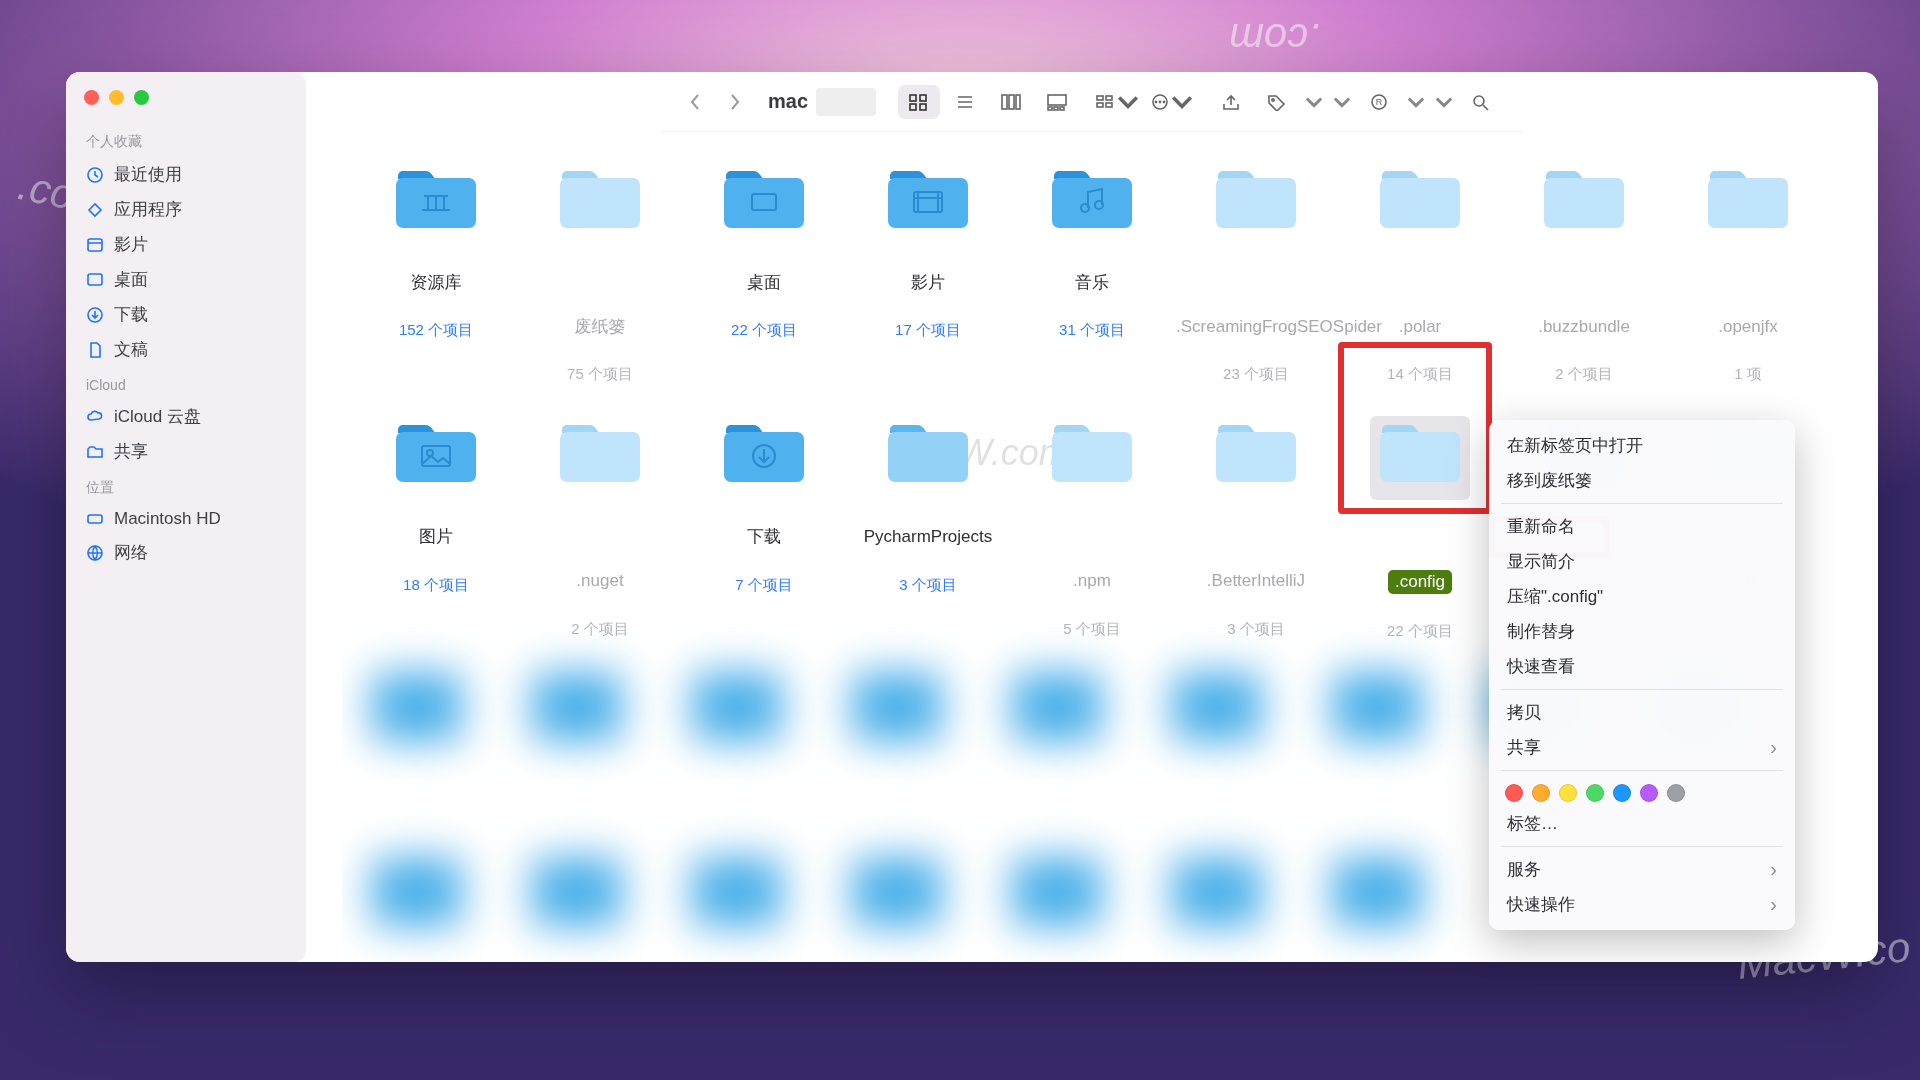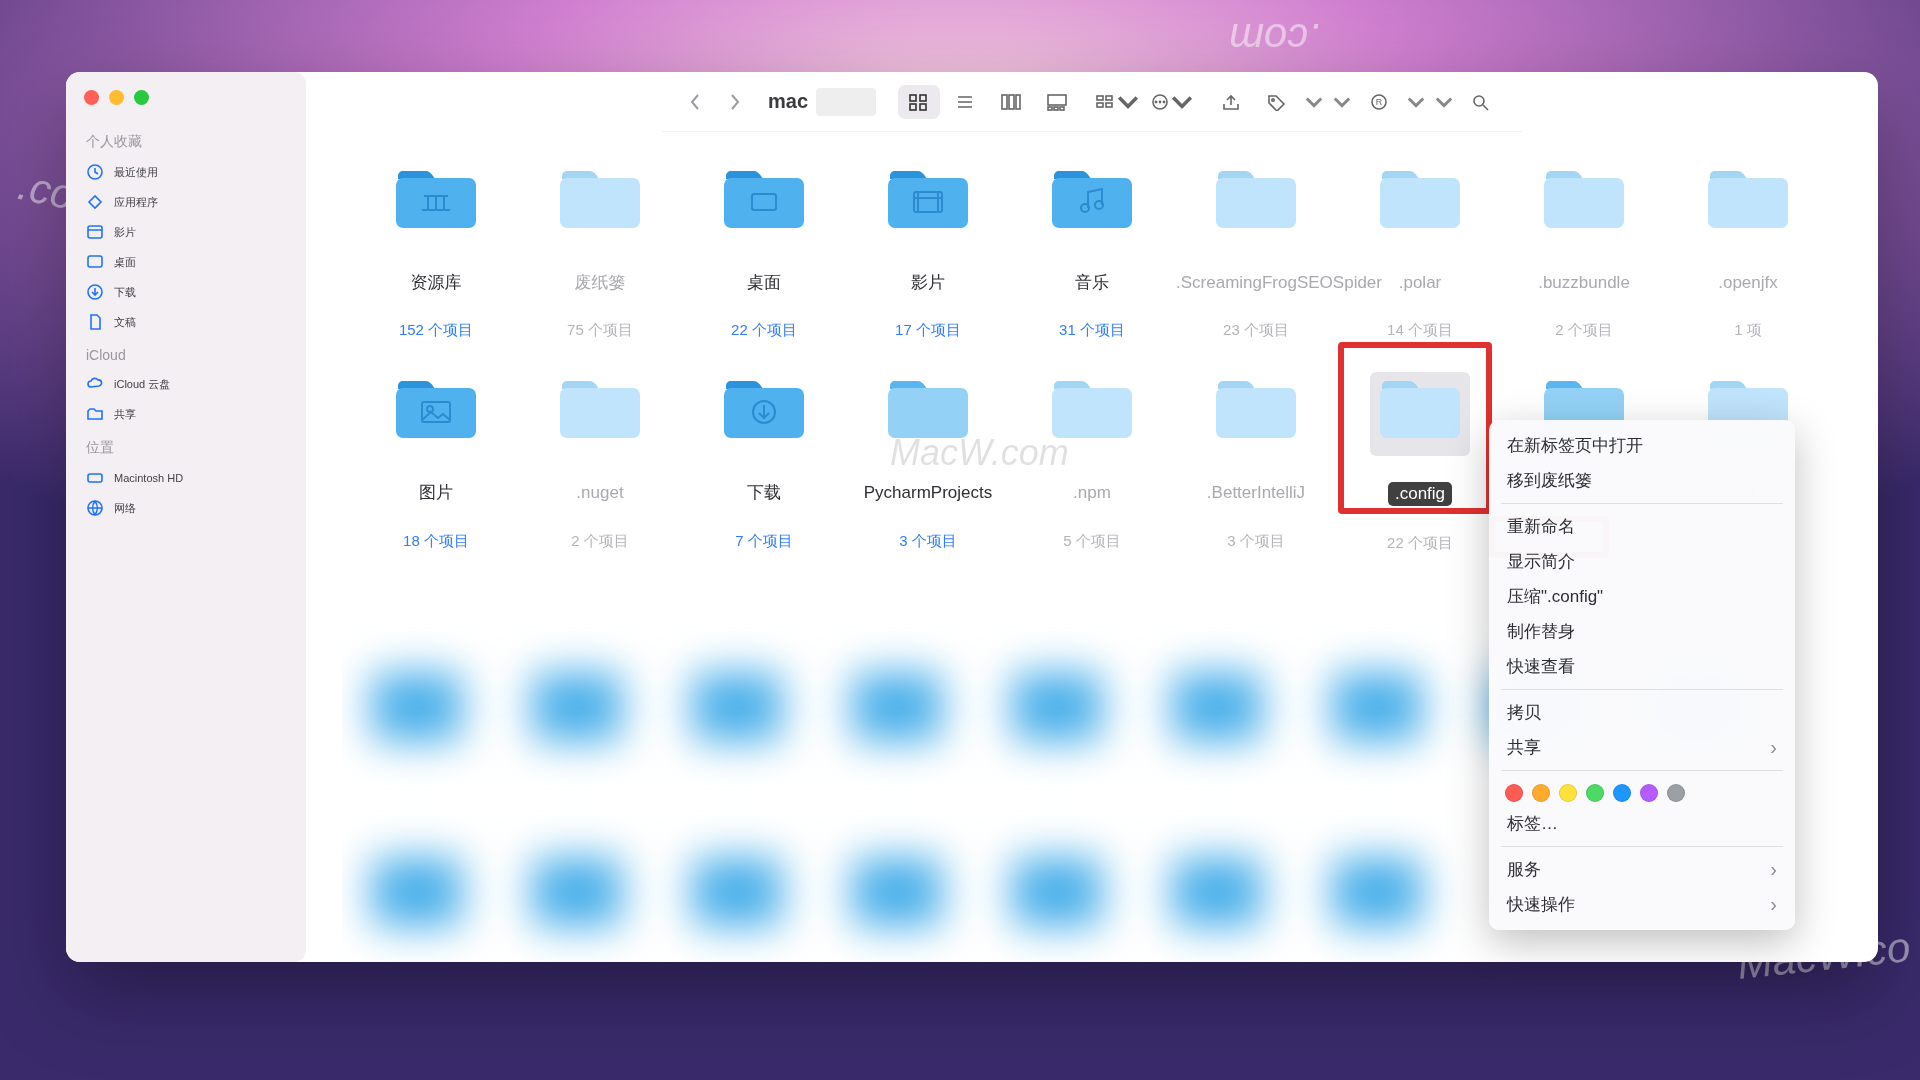--- a/index.html
+++ b/index.html
@@ -21,21 +21,21 @@
 
 
 .sidebar { width: 240px; background: #f3eff2; padding: 16px 12px 12px 12px; border-radius: 12px; }
 .traffic { display: flex; gap: 10px; padding: 2px 6px 18px 6px; }
 .traffic .dot { width: 15px; height: 15px; border-radius: 50%; }
 .t-close { background: #ff5f57; }
 .t-min   { background: #febc2e; }
 .t-max   { background: #28c840; }
 
 .side-section-title { font-size: 14px; color: #9a97a0; padding: 10px 8px 6px; }
-.side-item { display: flex; align-items: center; gap: 10px; padding: 6px 8px; border-radius: 6px; font-size: 11px; color: #3f3f45; cursor: default; }
+.side-item { display: flex; align-items: center; gap: 10px; padding: 6px 8px; border-radius: 6px; font-size: 17px; color: #3f3f45; cursor: default; }
 .side-item svg { width: 18px; height: 18px; stroke: #1e73ff; fill: none; stroke-width: 1.6; }
 
 
 .main { flex: 1; display: flex; flex-direction: column; align-items: center; }
 .toolbar {
   height: 60px; display: flex; align-items: center; gap: 10px;
   padding: 0 18px; border-bottom: 1px solid rgba(0,0,0,.05);
 }
 .nav-btn { width: 30px; height: 30px; display: flex; align-items: center; justify-content: center; color: #9a9aa0; border-radius: 6px; }
 .title-text { font-size: 20px; font-weight: 600; color: #3a3a3f; margin-left: 8px; }
@@ -53,27 +53,27 @@
   flex: 1; overflow: hidden; position: relative;
   padding: 30px 14px 10px 14px;
 }
 .grid {
   display: grid; grid-template-columns: repeat(9, 1fr);
   column-gap: 4px; row-gap: 32px;
 }
 .cell { display: flex; flex-direction: column; align-items: center; text-align: center; position: relative; gap: 26px; }
 .folder-ico { width: 88px; height: 66px; position: relative; margin-bottom: 10px; }
 .fname { font-size: 17px; color: #2e2e34; line-height: 1.25; max-width: 160px; }
-.fname.dim { color: #a9a9b0; }
+.fname.dim { color: #a9a9b0; margin-top: 44px; }
 .fmeta { font-size: 15px; color: #2f7cff; margin-top: 2px; }
 .fmeta.dim { color: #b4b4bb; }
 
 .cell.sel .folder-ico-wrap { background: #e6e6ea; }
 .folder-ico-wrap { padding: 4px 6px; border-radius: 6px; }
-.cell.sel .fname { background: #404040; color: #fff; border-radius: 5px; padding: 1px 7px; }
+.cell.sel .fname { background: #4d7c0f; color: #fff; border-radius: 5px; padding: 1px 7px; }
 
 .blur-zone { position: absolute; left: 30px; right: 30px; top: 540px; height: 300px; filter: blur(20px); display: flex; gap: 70px; flex-wrap: wrap; }
 .blur-zone .bfold { width: 90px; height: 70px; background: #4ab0ea; border-radius: 8px; }
 
 .highlight-box { position: absolute; border: 6px solid #e03030; border-radius: 4px; pointer-events: none; }
 
 .ctx-menu {
   position: absolute; width: 306px; background: rgba(250,250,252,.98);
   border-radius: 10px; box-shadow: 0 12px 40px rgba(0,0,0,.25); padding: 8px 0;
   font-size: 17px; color: #2d2d33;

